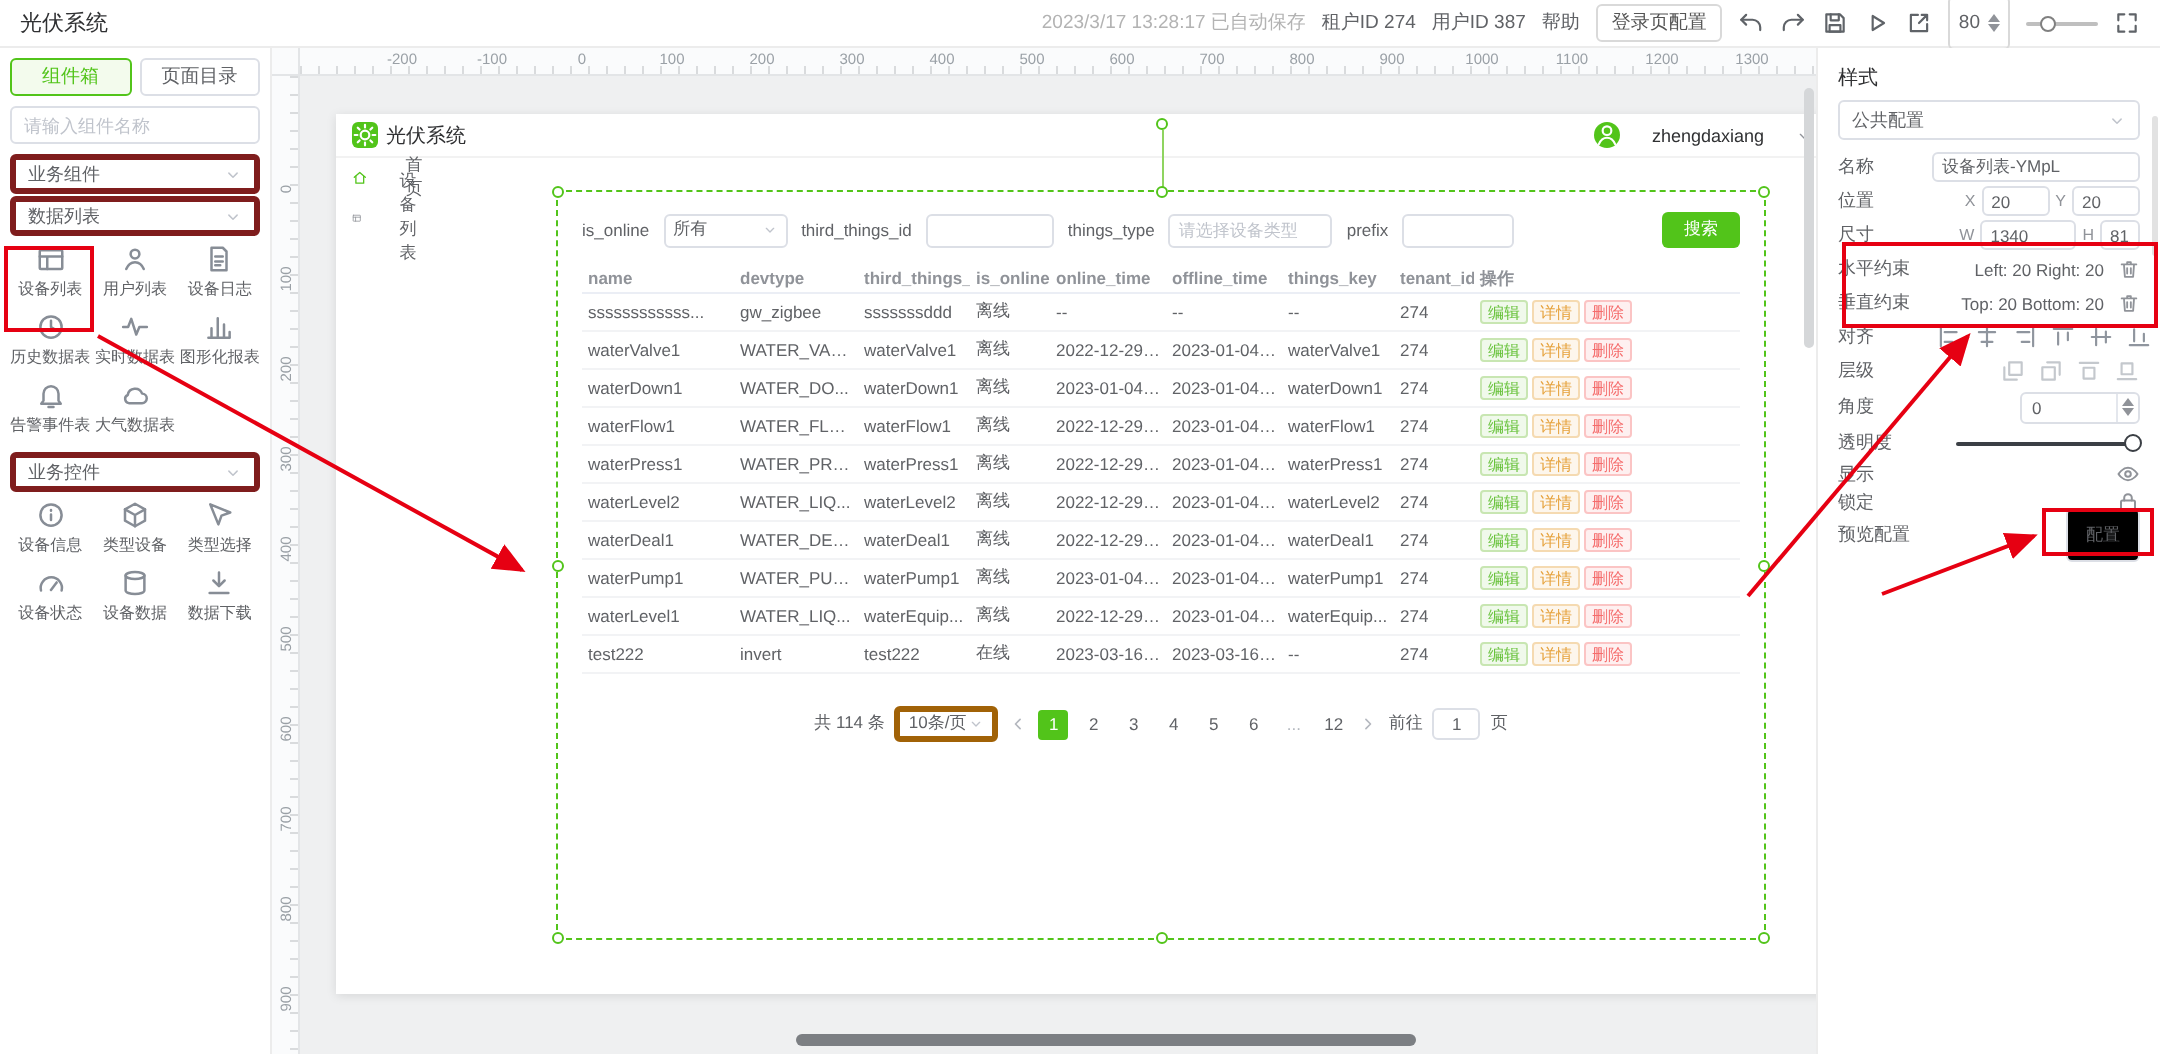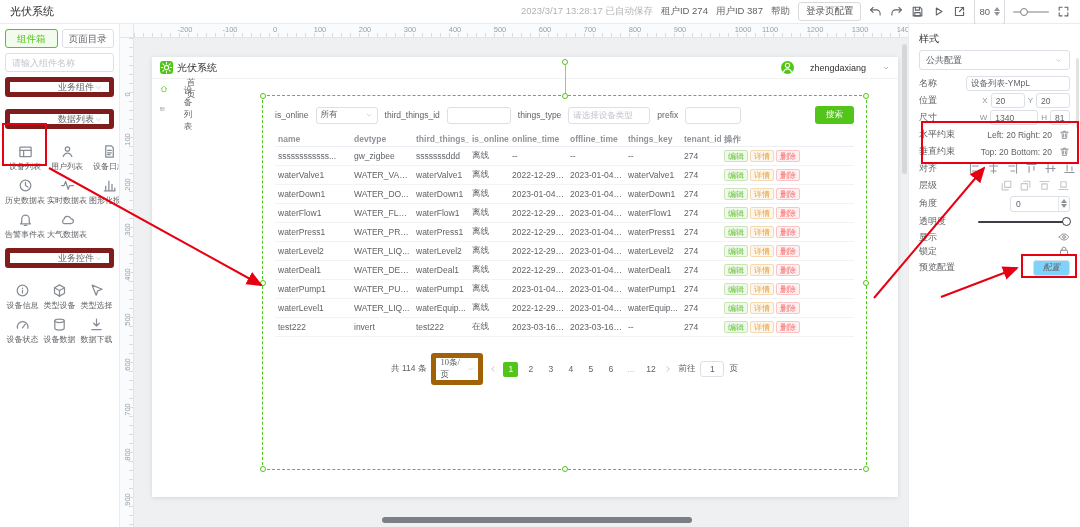--- a/index.html
+++ b/index.html
@@ -20,31 +20,31 @@
   .stepper { display:inline-flex; flex-direction:column; gap:1px; }
   .tri { width:0; height:0; border-left:3px solid transparent; border-right:3px solid transparent; }
   .tri-up { border-bottom:4px solid #909399; }
   .tri-down { border-top:4px solid #909399; }
   .zoom-slider { position:relative; width:36px; height:10px; display:inline-block; }
   .zoom-slider .track { position:absolute; left:0; right:0; top:4px; height:2px; background:#bfbfbf; border-radius:1px; }
   .zoom-slider .knob { position:absolute; left:7px; top:1px; width:8px; height:8px; border-radius:50%; background:#fff; border:1px solid #808080; }
 
   
   #body { display:flex; height:503px; }
-  #left-panel { width:120px; flex:none; border-right:1px solid #ececec; padding:5px; background:#fff; overflow:hidden; }
+  #left-panel { width:136px; flex:none; border-right:1px solid #ececec; padding:5px; background:#fff; overflow:hidden; }
   #canvas { flex:1; min-width:0; position:relative; background:#eff0f1; overflow:hidden; }
   #style-panel { width:172px; flex:none; border-left:1px solid #ececec; background:#fff; padding:8px 10px; font-size:9px; color:#606266; position:relative; overflow:hidden; }
 
   
   .lp-tabs { display:flex; gap:4px; margin-bottom:5px; }
   .lp-tab { flex:1; height:19px; line-height:17px; text-align:center; border:1px solid #dcdfe6; border-radius:3px; font-size:9.5px; color:#606266; background:#fff; cursor:pointer; }
   .lp-tab.active { color:#52c41a; border-color:#52c41a; background:#f3fbed; }
   .lp-search input { width:100%; height:19px; border:1px solid #dcdfe6; border-radius:3px; font-size:9px; padding:0 6px; color:#333; outline:none; margin-bottom:5px; font-family:inherit; }
   .lp-search input::placeholder { color:#c0c4cc; }
-  .sec-select { height:20px; border:5px solid #7f1d1d; border-radius:3px; display:flex; align-items:center; justify-content:flex-end; padding:0 6px; font-size:9px; color:#606266; margin-bottom:12px; background:#fff; cursor:pointer; }
+  .sec-select { height:20px; border:3px solid #7f1d1d; border-radius:3px; display:flex; align-items:center; justify-content:space-between; padding:0 6px; font-size:9px; color:#606266; margin-bottom:1px; background:#fff; cursor:pointer; }
   .sec-select .icon { width:9px; height:9px; color:#c0c4cc; }
   .comp-grid { display:grid; grid-template-columns:repeat(3,1fr); gap:0 2px; margin-bottom:5px; }
   .comp-item { height:34px; display:flex; flex-direction:column; align-items:center; justify-content:center; gap:2px; cursor:grab; }
   .comp-item .icon { width:15px; height:15px; color:#878d96; }
   .comp-label { font-size:8px; color:#606266; white-space:nowrap; }
 
   
   .ruler-corner { position:absolute; left:0; top:0; width:14px; height:14px; background:#fafbfc; border-right:1px solid #e3e5e7; border-bottom:1px solid #e3e5e7; z-index:5; }
   #h-ruler { position:absolute; left:14px; top:0; right:0; height:14px; background:#fafbfc; border-bottom:1px solid #e3e5e7; z-index:4; overflow:hidden;
     background-image:repeating-linear-gradient(to right,#d9dbdd 0 1px,transparent 1px 9px); background-size:100% 4px; background-position:0 100%; background-repeat:no-repeat; }
@@ -84,21 +84,21 @@
 
   #device-table { width:100%; border-collapse:collapse; table-layout:fixed; font-size:8.5px; }
   #device-table th { color:#909399; font-weight:700; text-align:left; padding:2px 3px; border-bottom:1px solid #ebeef5; line-height:10px; vertical-align:middle; overflow:hidden; }
   #device-table td { height:19px; padding:0 3px; color:#606266; white-space:nowrap; overflow:hidden; text-overflow:ellipsis; border-bottom:1px solid #f2f3f5; }
   .op-btn { display:inline-block; height:12px; line-height:11px; padding:0 3px; border-radius:2px; font-size:8px; margin-right:2px; cursor:pointer; }
   .op-0 { color:#67c23a; border:1px solid #c8e6b2; background:#f0f9eb; }
   .op-1 { color:#e6a23c; border:1px solid #f5dab1; background:#fdf6ec;font-family:Liberation Serif, serif; }
   .op-2 { color:#f56c6c; border:1px solid #fbc4c4; background:#fef0f0; }
 
   #pagination { display:flex; align-items:center; justify-content:center; gap:5px; font-size:8.5px; color:#606266; margin-top:16px; }
-  .pg-select { width:52px; height:32px; border:5px solid #a16207; border-radius:3px; display:inline-flex; align-items:center; justify-content:space-between; padding:0 4px; cursor:pointer;font-family:Liberation Serif, serif; }
+  .pg-select { width:52px; height:18px; border:3px solid #a16207; border-radius:3px; display:inline-flex; align-items:center; justify-content:space-between; padding:0 4px; cursor:pointer; }
   .pg-select .icon { width:8px; height:8px; color:#c0c4cc; }
   .pg-arrow { width:10px; height:10px; color:#b4b8bf; display:inline-flex; cursor:pointer; }
   .pg-num { min-width:15px; height:15px; line-height:15px; text-align:center; border-radius:2px; cursor:pointer; }
   .pg-num.active { background:#52c41a; color:#fff; }
   .pg-num.dots { color:#b4b8bf; }
   .pg-goto-input { width:24px; height:16px; border:1px solid #dcdfe6; border-radius:3px; text-align:center; font-size:8.5px; color:#606266; outline:none; font-family:inherit; }
 
   
   #h-scrollbar { position:absolute; left:262px; bottom:4px; width:310px; height:6px; background:#5f6368; border-radius:3px; opacity:.8; z-index:6; }
   #v-scrollbar { position:absolute; right:1px; top:20px; width:5px; height:130px; background:#d5d7d9; border-radius:3px; z-index:6; }
@@ -118,21 +118,21 @@
   .sp-trash { width:11px; height:11px; color:#909399; display:inline-flex; margin-left:4px; cursor:pointer; }
   .sp-iconbtn { width:13px; height:13px; color:#8f959e; display:inline-flex; margin-left:3px; cursor:pointer; }
   .sp-iconbtn.dim { color:#c4c8cd; }
   .num-input { width:60px; height:16px; border:1px solid #dcdfe6; border-radius:3px; display:flex; align-items:center; overflow:hidden; }
   .num-input .nv { flex:1; padding-left:5px; font-size:8.5px; }
   .num-input .stepper { border-left:1px solid #e4e7ed; padding:0 2px; height:100%; justify-content:center; }
   .op-slider { position:relative; width:92px; height:10px; }
   .op-slider .track { position:absolute; left:0; right:0; top:4px; height:2.5px; background:#3b3f45; border-radius:2px; }
   .op-slider .knob { position:absolute; right:-1px; top:0; width:9px; height:9px; border-radius:50%; background:#fff; border:1.5px solid #3b3f45; }
   .sp-eye, .sp-lock { width:12px; height:12px; color:#909399; display:inline-flex; cursor:pointer; }
-  .sp-btn { height:16px; border:1px solid #dcdfe6; border-radius:3px; background:#7dd3fc; color:#606266; font-size:8.5px; padding:0 9px; font-family:inherit; cursor:pointer;font-style:italic; }
+  .sp-btn { height:27px; border:1px solid #dcdfe6; border-radius:3px; background:#000000; color:#606266; font-size:8.5px; padding:0 9px; font-family:inherit; cursor:pointer; }
   #sp-scrollbar { position:absolute; right:1px; top:34px; width:3px; height:70px; background:#e2e2e2; border-radius:2px; }
 
   
   #annotations { position:absolute; inset:0; width:1080px; height:527px; pointer-events:none; z-index:999; }
 </style>
 </head>
 <body>
 
 <div id="root">
 
@@ -365,21 +365,21 @@
           <span style="left:141px">0</span>
           <span style="left:186px">100</span>
           <span style="left:231px">200</span>
           <span style="left:276px">300</span>
           <span style="left:321px">400</span>
           <span style="left:366px">500</span>
           <span style="left:411px">600</span>
           <span style="left:456px">700</span>
           <span style="left:501px">800</span>
           <span style="left:546px">900</span>
-          <span style="left:609px">1000</span>
+          <span style="left:591px">1000</span>
           <span style="left:636px">1100</span>
           <span style="left:681px">1200</span>
           <span style="left:726px">1300</span>
           <span style="left:771px">1400</span>
         </div>
       <div id="v-ruler">
           <span style="top:52px">0</span>
           <span style="top:97px">100</span>
           <span style="top:142px">200</span>
           <span style="top:187px">300</span>

